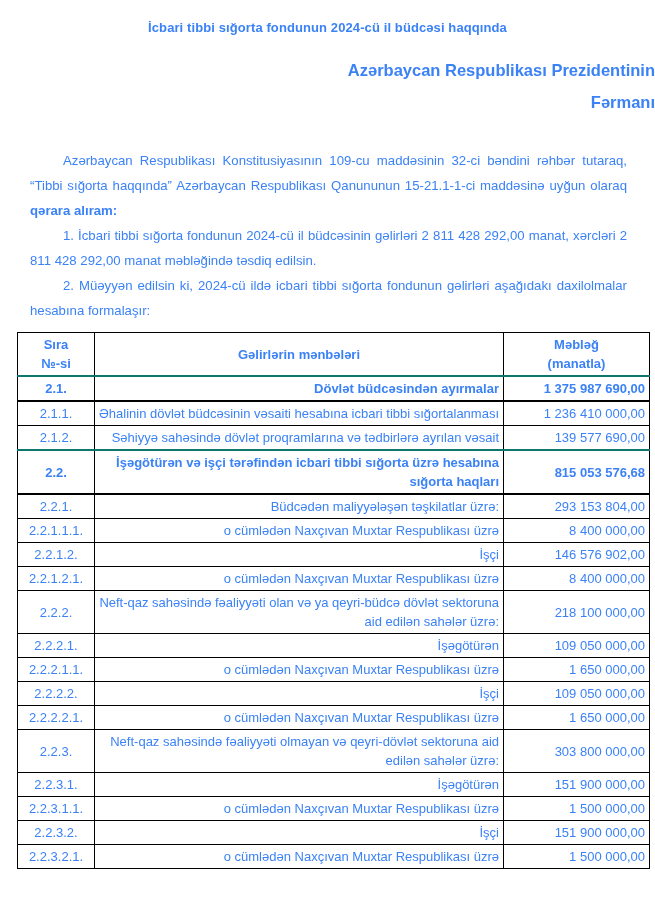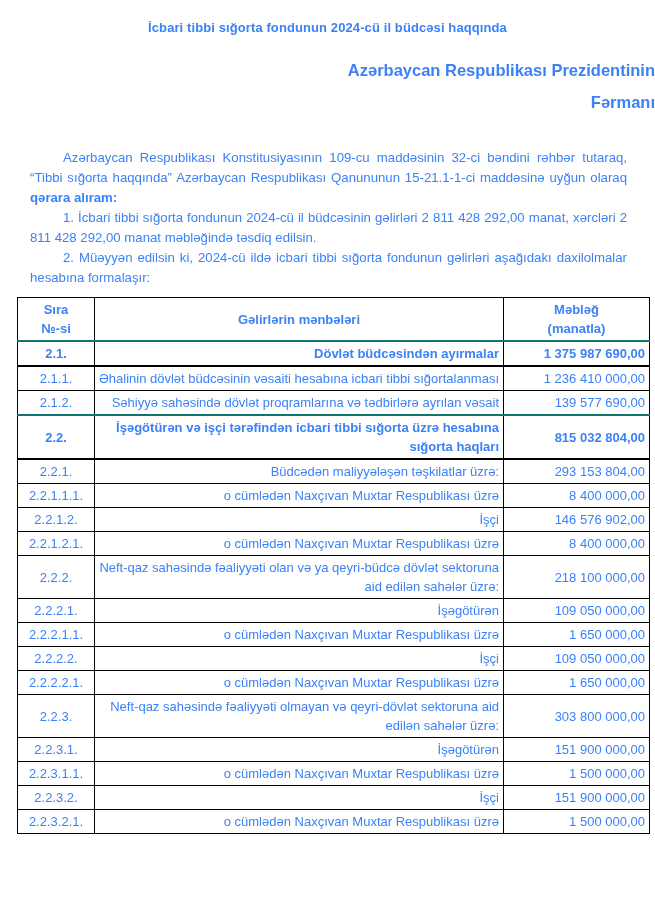--- a/index.html
+++ b/index.html
@@ -28,21 +28,21 @@
     text-align: right;
     font-weight: bold;
     font-size: 16.5px;
   }
   .decree-title-2 {
     margin-top: 13px;
   }
   .body-text {
     margin: 36px 28px 0 30px;
     font-size: 13.2px;
-    line-height: 20px;
+    line-height: 25px;
     text-align: justify;
   }
   .para {
     margin: 0;
     text-indent: 33px;
   }
   .revenue-table {
     margin: 9px 0 0 17px;
     width: 621px;
     border-collapse: collapse;
@@ -110,21 +110,21 @@
         <td class="col-amt">1 236 410 000,00</td>
       </tr>
       <tr>
         <td class="col-no">2.1.2.</td>
         <td class="col-src">Səhiyyə sahəsində dövlət proqramlarına və tədbirlərə ayrılan vəsait</td>
         <td class="col-amt">139 577 690,00</td>
       </tr>
       <tr class="section-row">
         <td class="col-no">2.2.</td>
         <td class="col-src">İşəgötürən və işçi tərəfindən icbari tibbi sığorta üzrə hesabına sığorta haqları</td>
-        <td class="col-amt">815 032 804,00</td>
+        <td class="col-amt">815 053 576,68</td>
       </tr>
       <tr>
         <td class="col-no">2.2.1.</td>
         <td class="col-src">Büdcədən maliyyələşən təşkilatlar üzrə:</td>
         <td class="col-amt">293 153 804,00</td>
       </tr>
       <tr>
         <td class="col-no">2.2.1.1.1.</td>
         <td class="col-src">o cümlədən Naxçıvan Muxtar Respublikası üzrə</td>
         <td class="col-amt">8 400 000,00</td>

